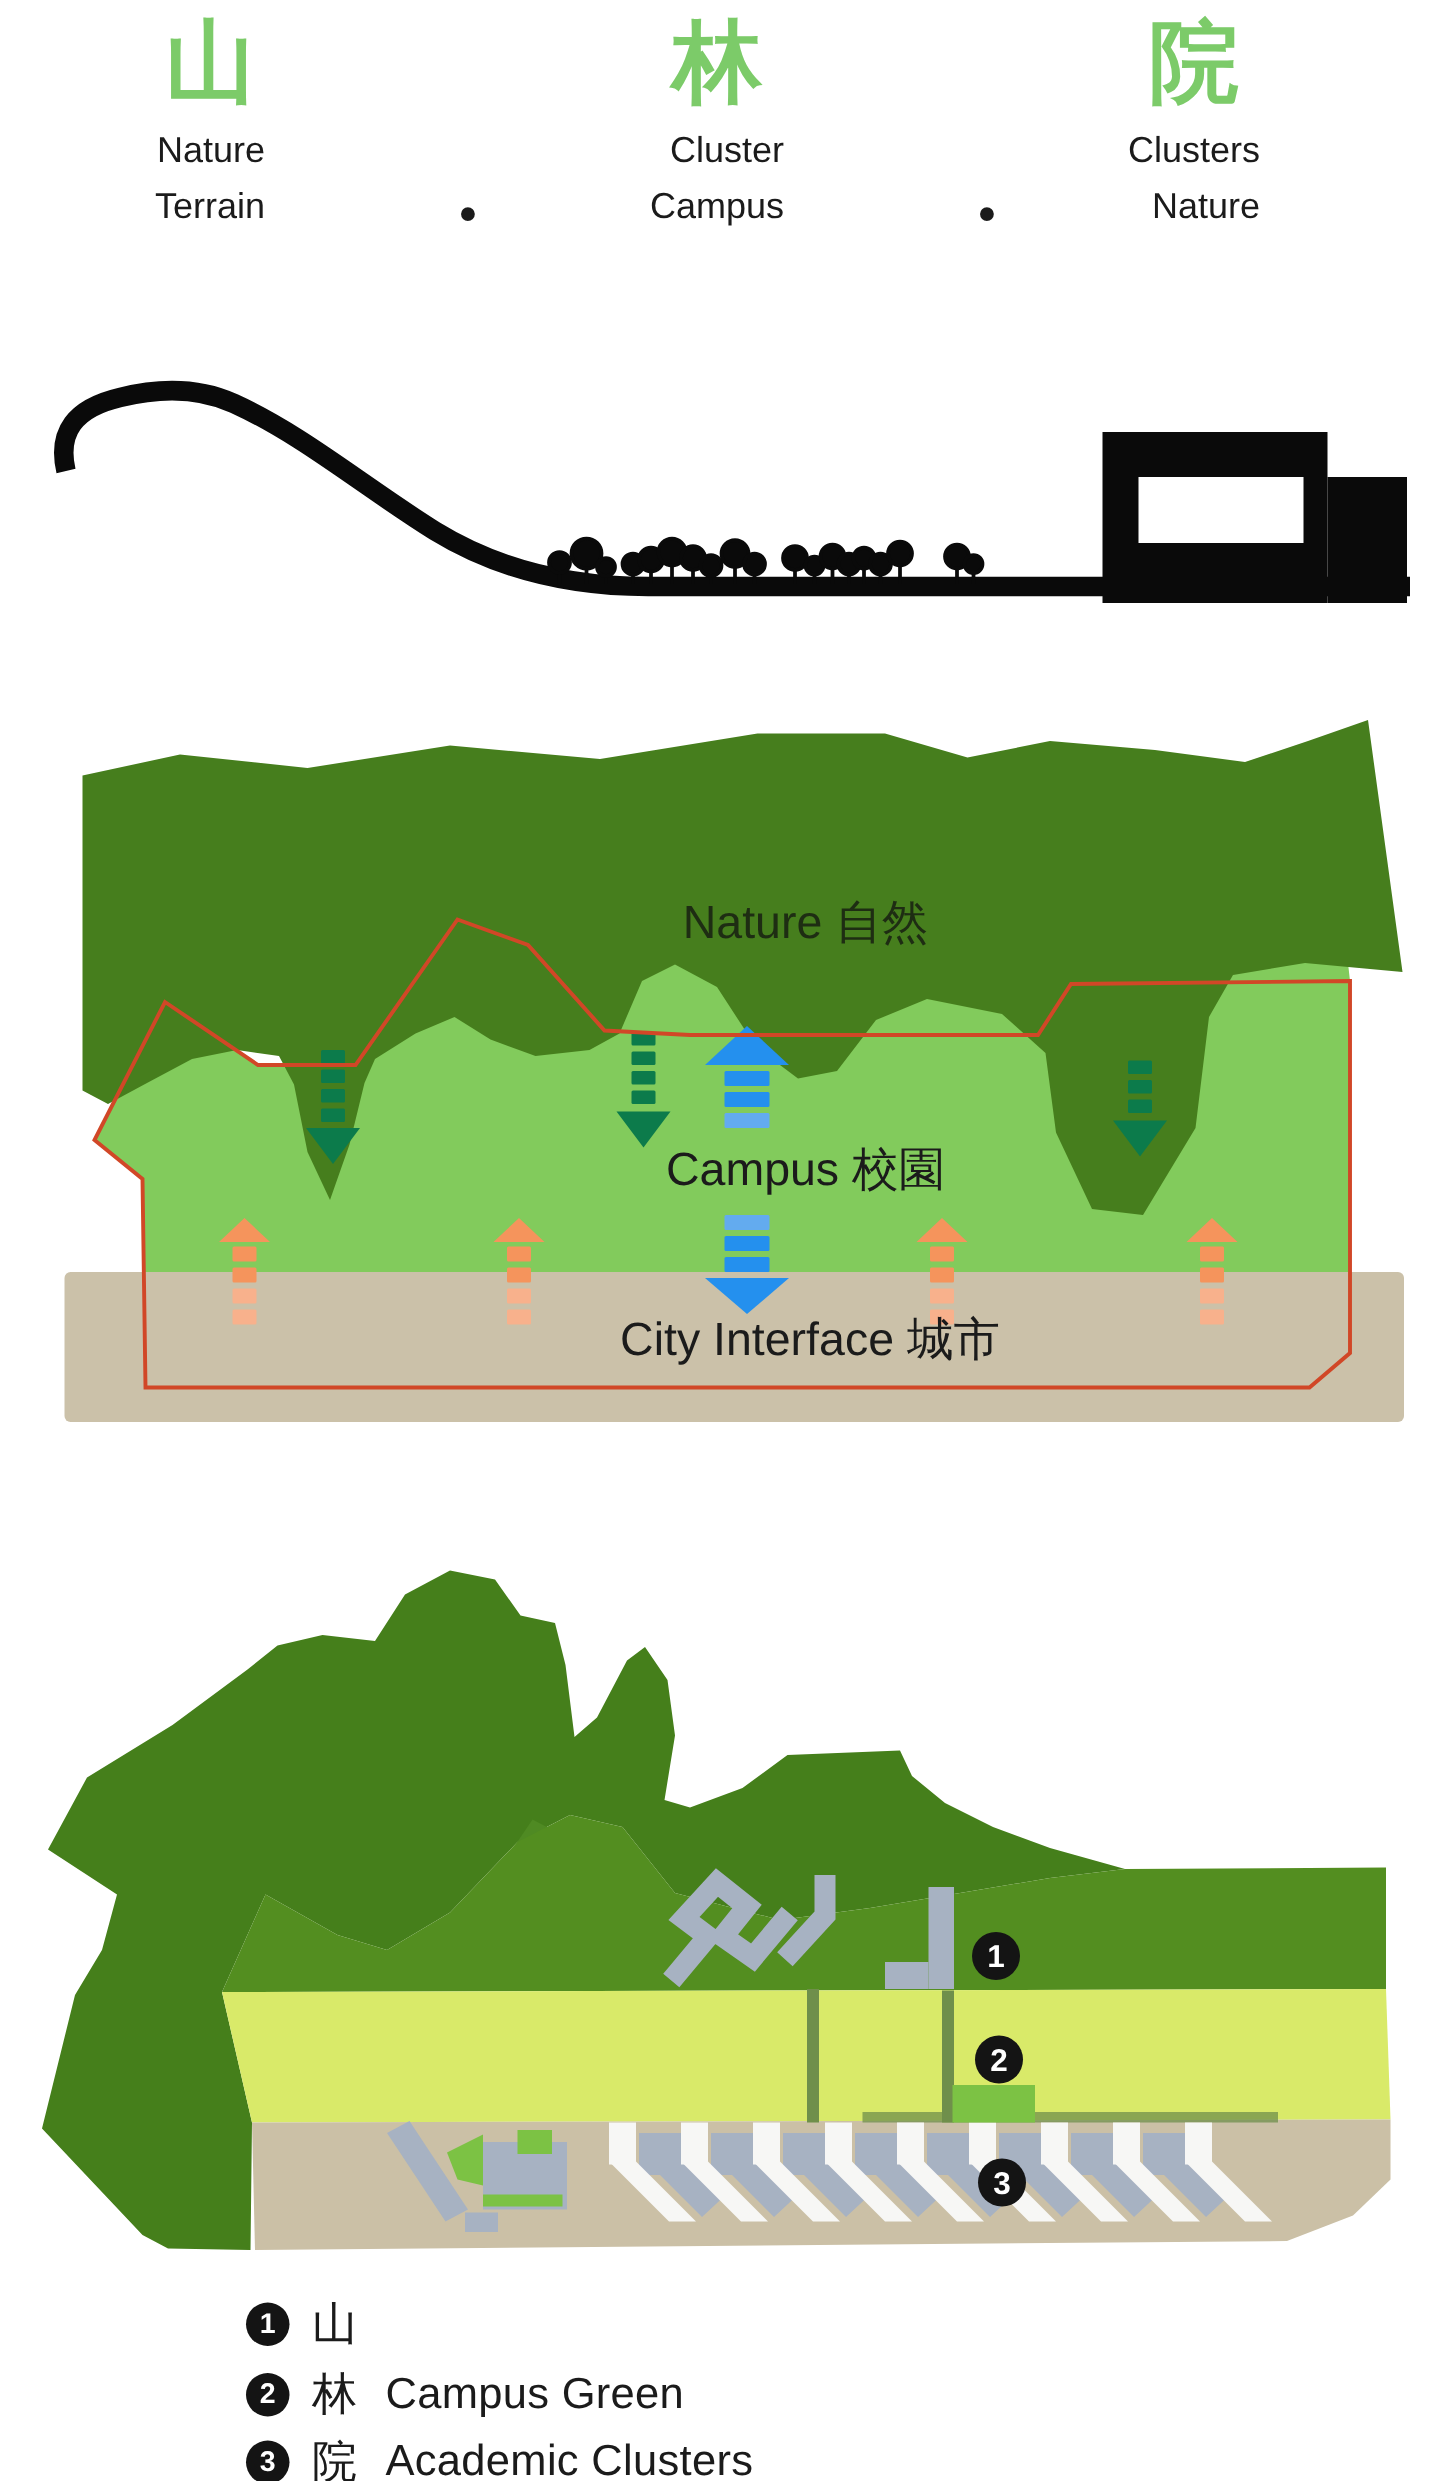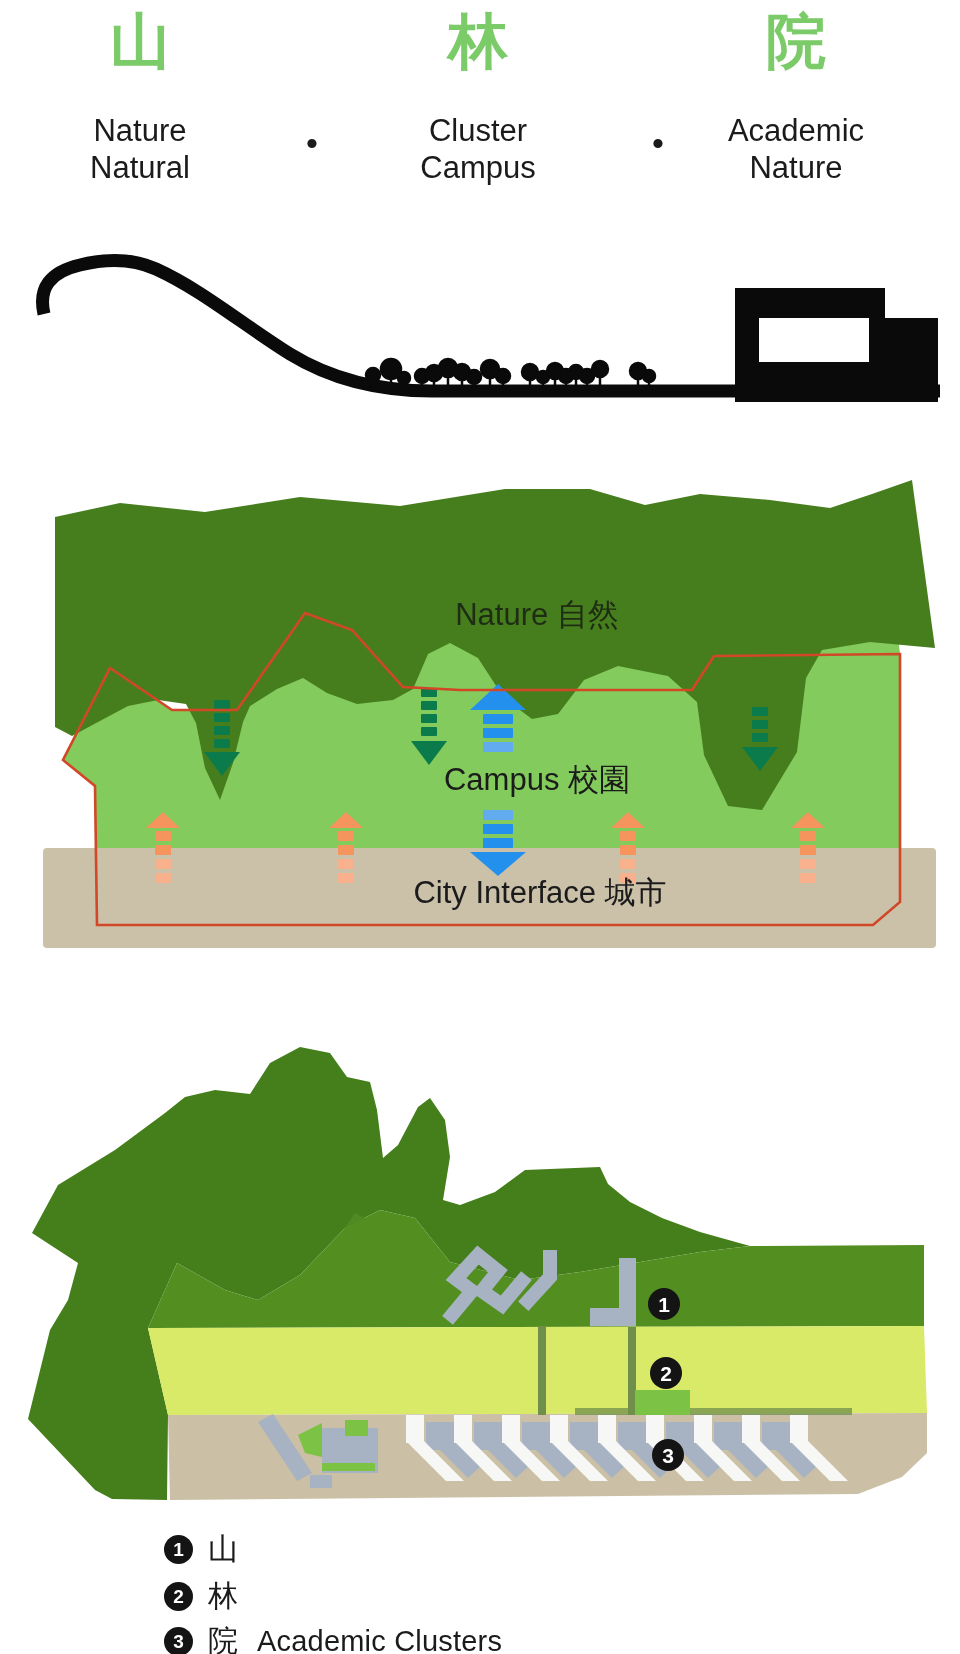--- a/index.html
+++ b/index.html
@@ -2,22 +2,22 @@
 <html style="--c-header_green: #7CCB69; --c-ink: #1B1B1B; --c-black: #0A0A0A; --c-nature_green: #467E1D; --c-nature_label: #1E2D13; --c-campus_green: #82CB5C; --c-tan: #CBC1A9; --c-red: #D14727; --c-arrow_green: #0C7B4B; --c-arrow_blue: #2490EE; --c-arrow_blue_light: #63ABEF; --c-arrow_orange: #F5945C; --c-arrow_orange_light: #F8B18C; --c-mountain_green: #457F1B; --c-mountain_green_light: #4F8A23; --c-mid_green: #538E20; --c-band_yellow: #D9EA69; --c-tan2: #CBC0A6; --c-path_olive: #6F8F4B; --c-accent_green: #7CC244; --c-building_gray: #A7B2C2; --c-ramp_white: #F7F7F5; --c-badge_black: #141414;"><head>
 <meta charset="utf-8">
 <title>Concept Diagram</title>
 <style>
   html,body{margin:0;padding:0;background:#ffffff;}
   .canvas{position:relative;width:960px;height:1654px;background:#fff;overflow:hidden;
           font-family:"Liberation Sans",sans-serif;}
   
   .hdr-char{position:absolute;top:10px;transform:translateX(-50%);
             font-size:60px;line-height:64px;font-weight:600;color:var(--c-header_green);}
-  .hdr-label{position:absolute;top:112px;transform:translateX(-50%);
-             text-align:center;font-size:31px;line-height:37px;color:var(--c-ink);}
+  .hdr-label{position:absolute;top:82px;transform:translateX(-50%);
+             text-align:right;font-size:24px;line-height:37px;color:var(--c-ink);}
   .hdr-dot{position:absolute;top:124px;transform:translateX(-50%);
            font-size:34px;color:var(--c-ink);}
   
   .blk{position:absolute;left:0;}
   svg text{font-family:"Liberation Sans",sans-serif;}
   .zone-label{font-size:31px;}
   .badge-num{font-size:21px;font-weight:bold;fill:#ffffff;}
   
   .f-black{fill:var(--c-black);}          .s-black{stroke:var(--c-black);fill:none;}
   .f-nature{fill:var(--c-nature_green);}  .f-campus{fill:var(--c-campus_green);}
@@ -45,30 +45,30 @@
 
 <div class="canvas">
 
   <div>
     <div class="hdr-char" style="left:140px">山</div>
     <div class="hdr-char" style="left:478px">林</div>
     <div class="hdr-char" style="left:796px">院</div>
 
     <div class="hdr-label" style="left:140px">
       <div>Nature</div>
-        <div>Natural</div>
+        <div>Terrain</div>
     </div>
     <div class="hdr-dot" style="left:312px">•</div>
     <div class="hdr-label" style="left:478px">
       <div>Cluster</div>
         <div>Campus</div>
     </div>
     <div class="hdr-dot" style="left:658px">•</div>
     <div class="hdr-label" style="left:796px">
-      <div>Academic</div>
+      <div>Clusters</div>
         <div>Nature</div>
     </div>
   </div>
 
   <svg class="blk" style="top:250px" width="960" height="165" viewBox="0 0 960 165">
     <path class="s-black" stroke-width="13" d="M44,64 C38,38 50,22 80,15 C108,8 134,9 156,19 C202,40 242,74 290,104 C334,131 384,141 432,141 L940,141"></path>
     <g class="f-black" stroke="var(--c-black)" stroke-width="2.5">
       <g>
           <line x1="373" y1="125" x2="373" y2="139"></line>
           <circle cx="373" cy="125" r="7"></circle>
@@ -311,20 +311,21 @@
   </svg>
 
   <div>
     <div class="leg-row" style="top:1529px">
       <span class="leg-badge">1</span>
       <span class="leg-char">山</span>
     </div>
     <div class="leg-row" style="top:1576px">
       <span class="leg-badge">2</span>
       <span class="leg-char">林</span>
+      <span class="leg-label">Campus Green</span>
     </div>
     <div class="leg-row" style="top:1621px">
       <span class="leg-badge">3</span>
       <span class="leg-char">院</span>
       <span class="leg-label">Academic Clusters</span>
     </div>
   </div>
 
 </div>
 

